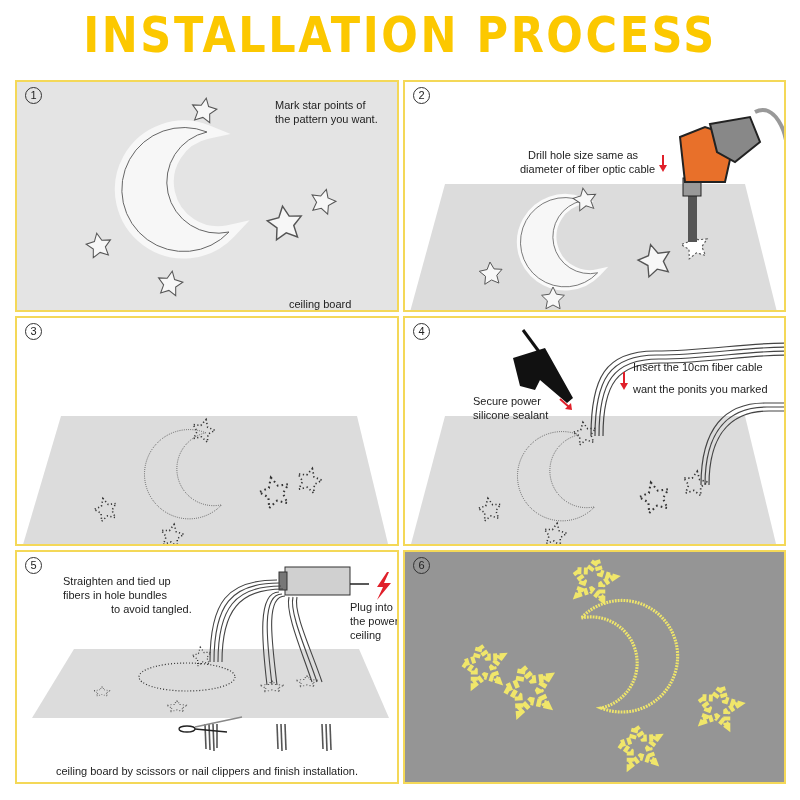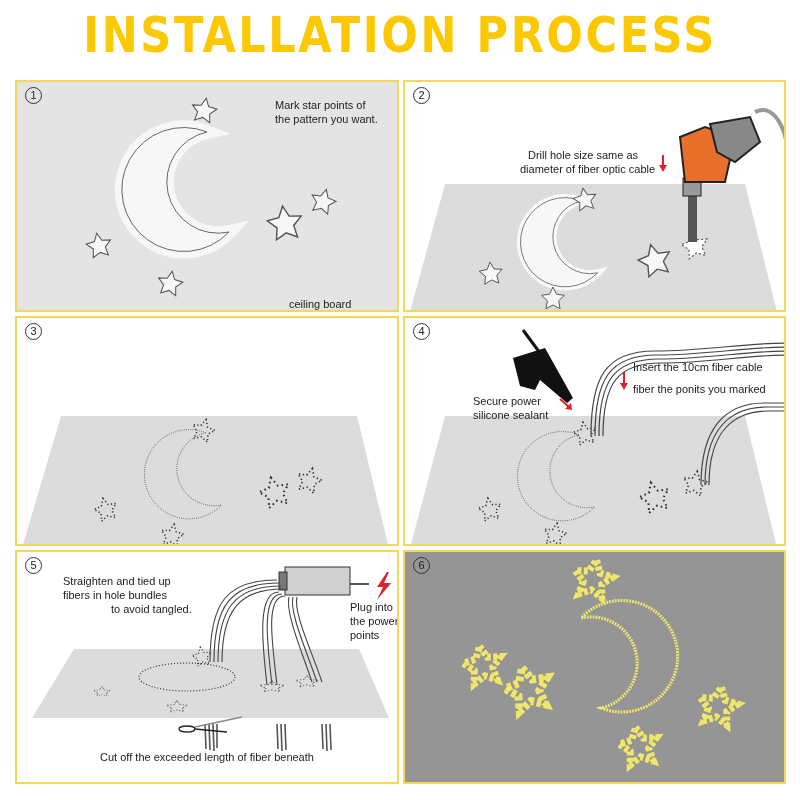--- a/index.html
+++ b/index.html
@@ -135,21 +135,21 @@
     </g>
     <g>
       <line x1="155" y1="81" x2="164" y2="89" stroke="#e0202a" stroke-width="2"></line>
       <polygon points="160,91 167,92 166,85" fill="#e0202a"></polygon>
     </g>
   </svg>
   <div class="num">4</div>
   <div class="txt" style="left:68px;top:76px;">Secure power</div>
   <div class="txt" style="left:68px;top:90px;">silicone sealant</div>
   <div class="txt" style="left:228px;top:42px;">Insert the 10cm fiber cable</div>
-  <div class="txt" style="left:228px;top:64px;">fiber  the ponits you marked</div>
+  <div class="txt" style="left:228px;top:64px;">want  the ponits you marked</div>
 </div>
 
 <div class="panel" id="p5">
   <svg width="384" height="234">
     <polygon points="57,97 342,97 372,166 15,166" fill="#dcdcdc"></polygon>
     <g fill="none" stroke="#333" stroke-width="1.2" stroke-dasharray="1,2">
       <ellipse cx="170" cy="125" rx="48" ry="14"></ellipse>
       <use href="#star" transform="translate(185,105) scale(1) rotate(-10)"></use>
       <use href="#star" transform="translate(85,140) scale(0.9,0.5)"></use>
       <use href="#star" transform="translate(160,155) scale(1.1,0.6)"></use>
@@ -192,22 +192,22 @@
       <line x1="178" y1="175" x2="225" y2="165" stroke="#888"></line>
       <line x1="178" y1="177" x2="210" y2="180"></line>
     </g>
   </svg>
   <div class="num">5</div>
   <div class="txt" style="left:46px;top:22px;">Straighten and tied up</div>
   <div class="txt" style="left:46px;top:36px;">fibers in hole bundles</div>
   <div class="txt" style="left:46px;top:50px;margin-left:48px;">to avoid tangled.</div>
   <div class="txt" style="left:333px;top:48px;">Plug into</div>
   <div class="txt" style="left:333px;top:62px;">the power</div>
-  <div class="txt" style="left:333px;top:76px;">points</div>
-  <div class="txt" style="left:0;width:380px;text-align:center;top:198px;">Cut off the exceeded length of fiber beneath</div>
+  <div class="txt" style="left:333px;top:76px;">ceiling</div>
+  <div class="txt" style="left:0;width:380px;text-align:center;top:212px;">ceiling board by scissors or nail clippers and finish installation.</div>
 </div>
 
 <div class="panel" id="p6">
   <svg width="383" height="234">
     <g fill="none" stroke="#f0e66a" stroke-width="3.5" stroke-dasharray="2,1.2">
       <g transform="translate(232,102) scale(0.9,0.9) rotate(180)">
         <use href="#moon"></use>
       </g>
       <use href="#star" transform="translate(188,28) scale(2) rotate(10)"></use>
       <use href="#star" transform="translate(78,114) scale(2) rotate(-10)"></use>

